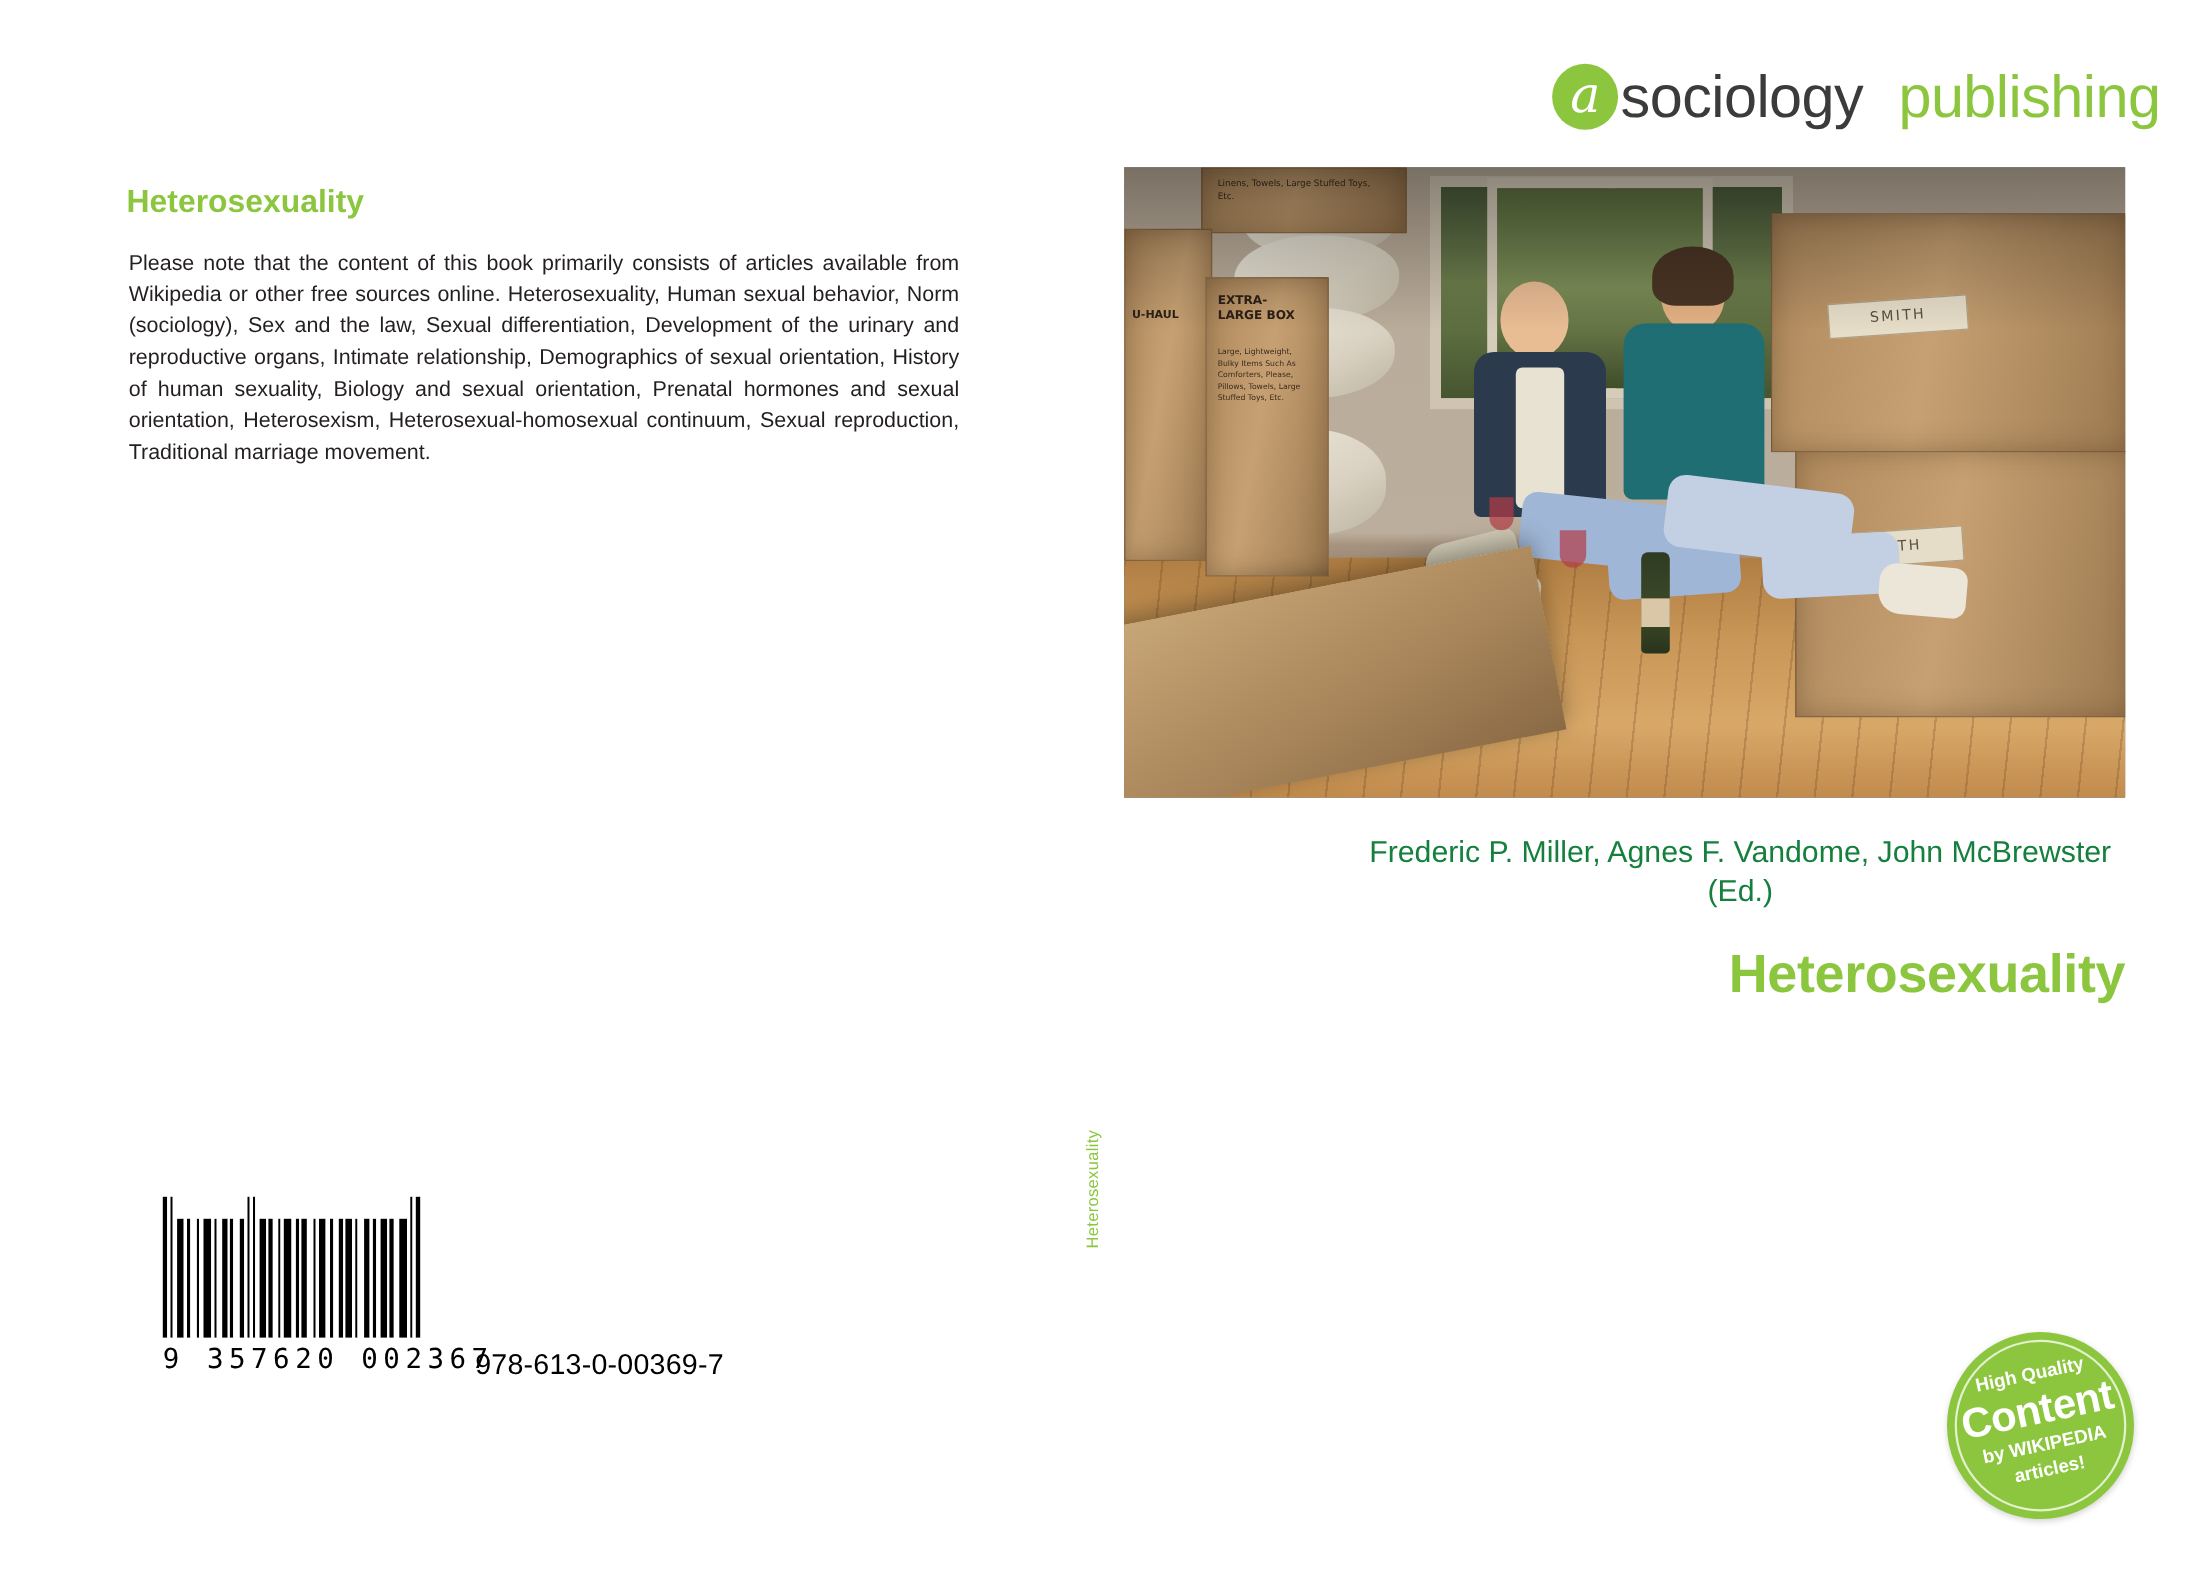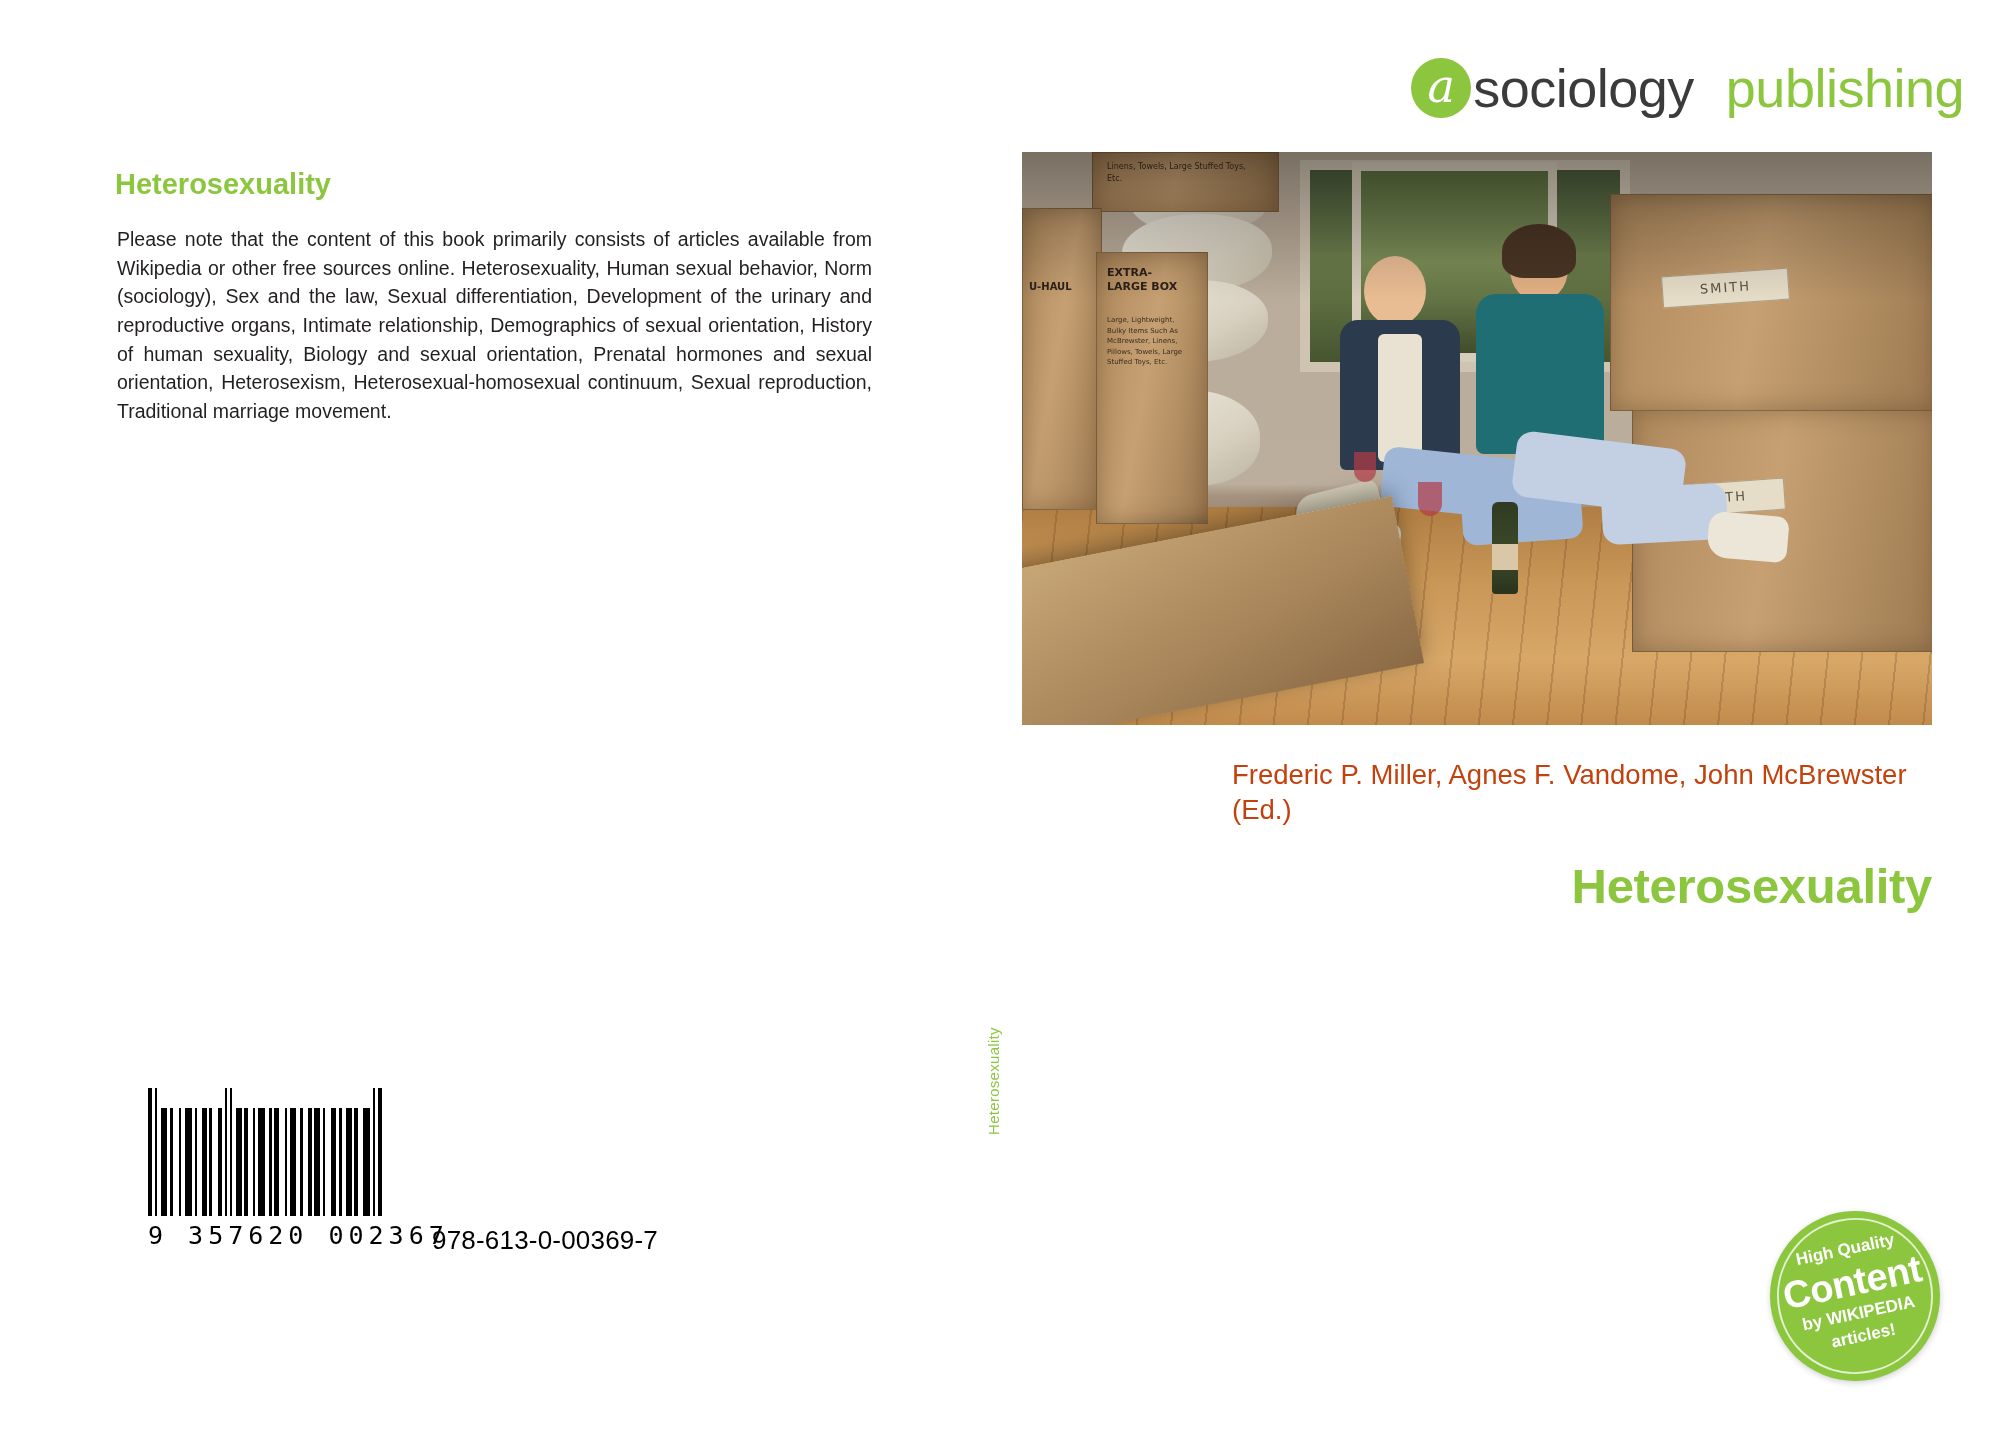--- a/index.html
+++ b/index.html
@@ -248,24 +248,24 @@
     transform-origin: left bottom;
     box-shadow: 0 -6px 22px rgba(0,0,0,0.35);
   }
 
   
   .authors {
     position: absolute;
     right: 68px;
     top: 757px;
     width: 700px;
-    text-align: left;
+    text-align: center;
     font-size: 27.5px;
     line-height: 1.28;
-    color: #c2410c;
+    color: #15803d;
   }
   .front-title {
     position: absolute;
     right: 68px;
     top: 858px;
     width: 900px;
     text-align: right;
     font-size: 49px;
     font-weight: bold;
     color: #8cc63e;
@@ -434,21 +434,21 @@
 
     <div class="ph-box" style="left:70px; top:0px; width:185px; height:58px;">
       <div class="lines" style="top:8px; left:14px; width:150px; font-size:8px;">Linens, Towels, Large Stuffed Toys, Etc.</div>
     </div>
     <div class="ph-box" style="left:0px; top:56px; width:78px; height:300px;">
       <div class="lbl" style="top:72px; left:6px; font-size:10px;">U-HAUL</div>
     </div>
     <div class="ph-box" style="left:74px; top:100px; width:110px; height:270px;">
       <div class="lbl">EXTRA-</div>
       <div class="lbl" style="top:28px;">LARGE BOX</div>
-      <div class="lines">Large, Lightweight, Bulky Items Such As McBrewster, Linens, Pillows, Towels, Large Stuffed Toys, Etc.</div>
+      <div class="lines">Large, Lightweight, Bulky Items Such As Comforters, Please, Pillows, Towels, Large Stuffed Toys, Etc.</div>
     </div>
     <div class="ph-box" style="left:588px; top:42px; width:325px; height:215px;"></div>
     <div class="ph-box" style="left:610px; top:258px; width:305px; height:240px;"></div>
     <div class="ph-tape" style="left:640px; top:120px; width:125px; height:30px; line-height:30px;">SMITH</div>
     <div class="ph-tape" style="left:636px; top:330px; width:125px; height:30px; line-height:30px;">SMITH</div>
 
     <div class="person" style="left:300px; top:86px; width:230px; height:360px;">
       <div class="p-head" style="left:42px; top:18px; width:62px; height:70px; background:#e9bd94;"></div>
       <div class="p-head" style="left:30px; top:4px; width:86px; height:86px; background:#c8a05a; border-radius:50% 50% 42% 42%; z-index:-1;"></div>
       <div class="p-body" style="left:18px; top:82px; width:120px; height:150px; background:#2c3a4e; border-radius:18px 18px 6px 6px;"></div>

